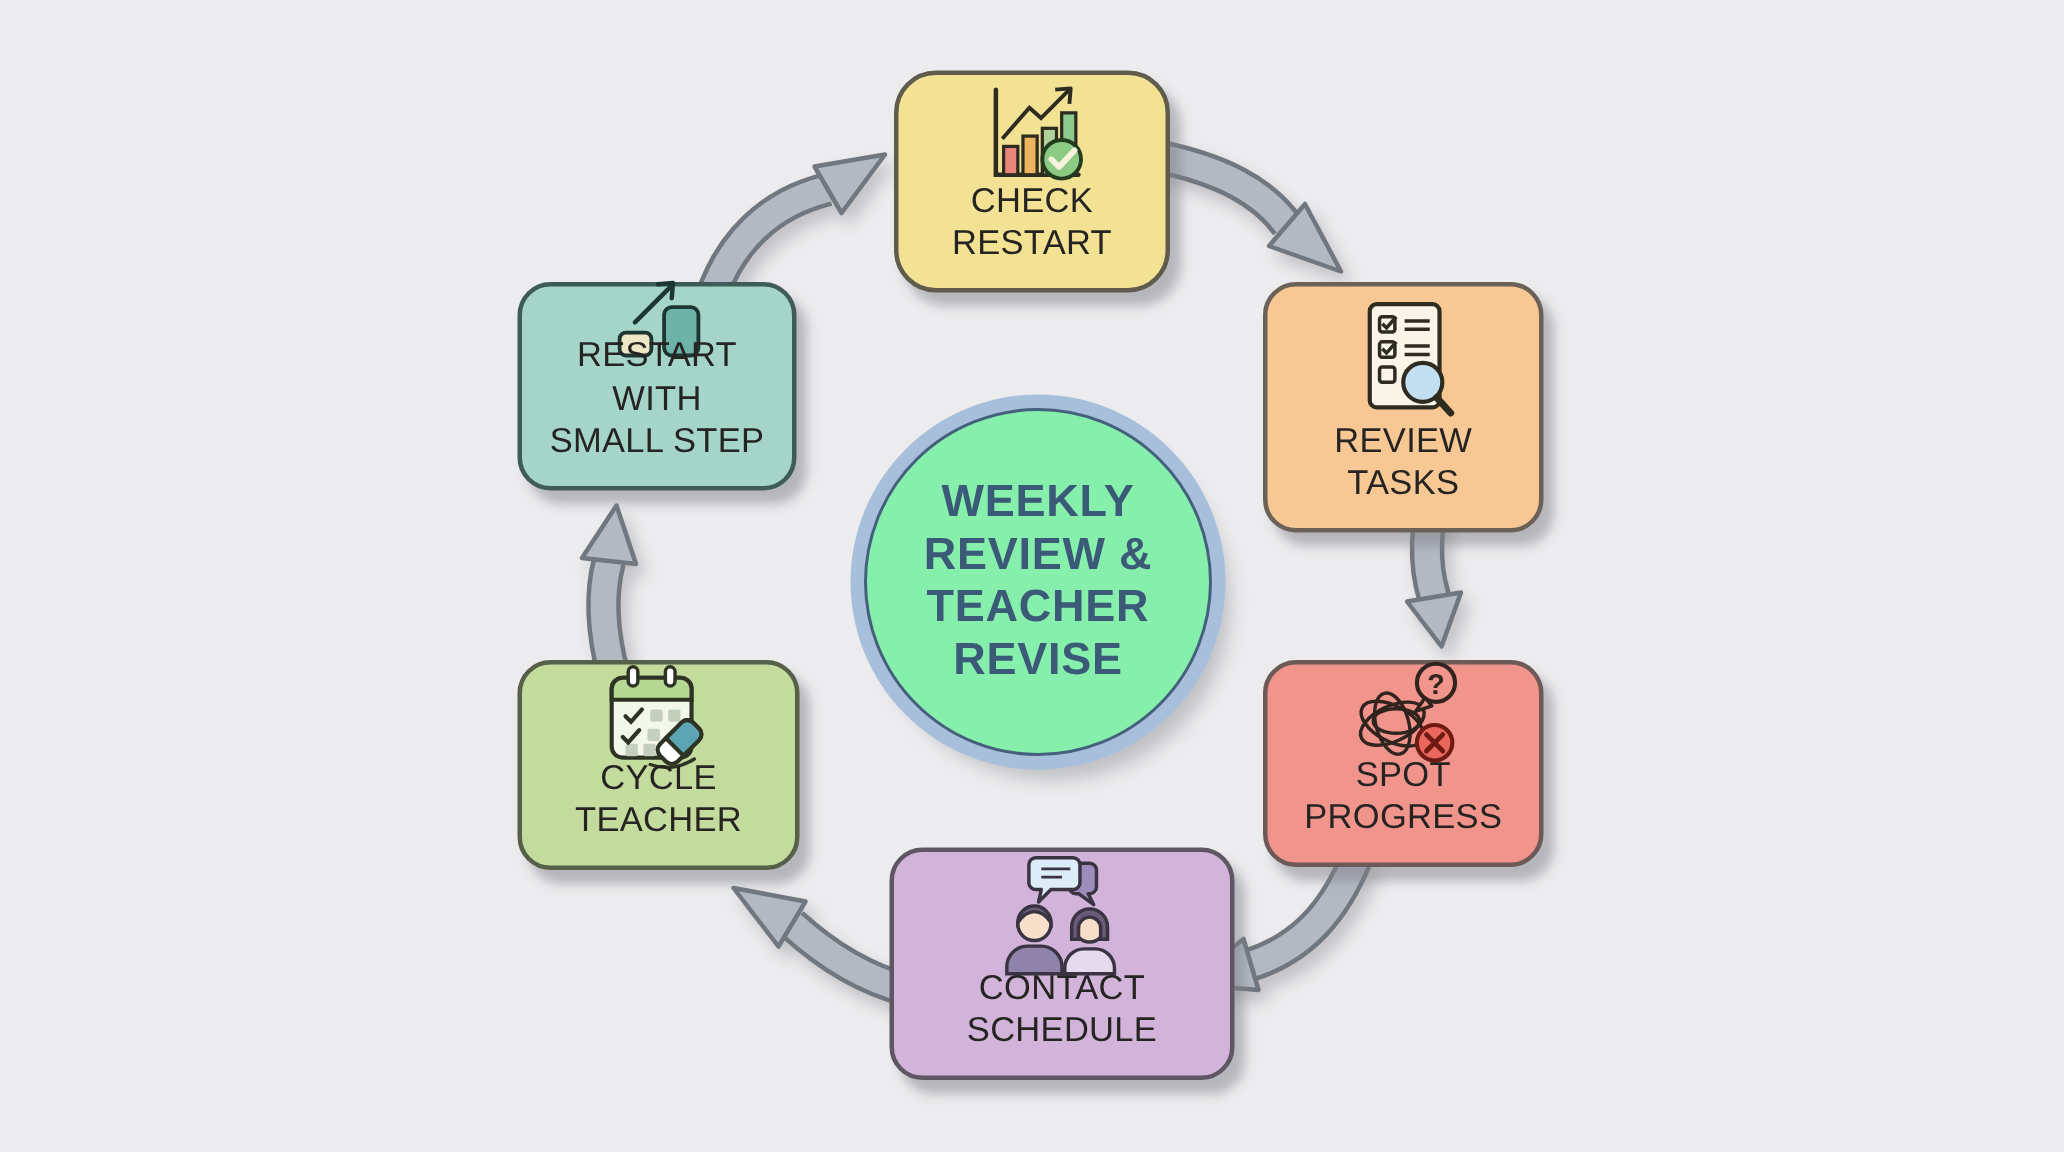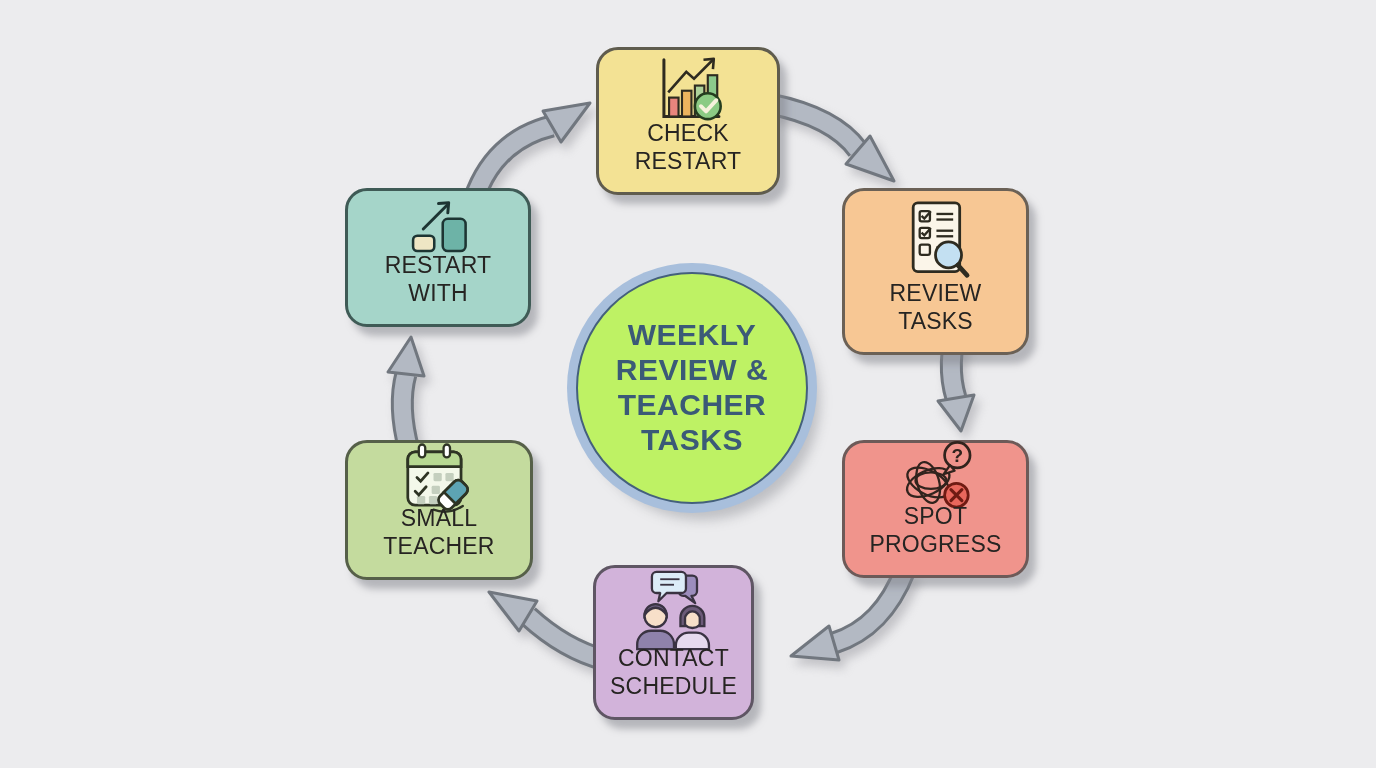--- a/index.html
+++ b/index.html
@@ -31,32 +31,32 @@
     box-sizing:border-box;
     padding:10px 6px 16px;
   }
   .icon-wrap{flex:1;display:flex;align-items:center;justify-content:center;min-height:0;}
   .label{
     text-align:center;font-size:23px;font-weight:500;
     color:#262422;letter-spacing:.2px;line-height:1.24;
   }
   .label span{display:block;}
 
-  .node-check-progress   {left:596px;top:47px; width:184px;height:148px;background:#f3e294;border-color:#5f5c4e;}
+  .node-check-progress   {left:596px;top:47px; width:184px;height:148px;background:#f3e294;border-color:#5f5c4e;border-radius:28px;}
   .node-review-tasks     {left:842px;top:188px;width:187px;height:167px;background:#f7c794;border-color:#6b6156;}
   .node-spot-problem     {left:842px;top:440px;width:187px;height:138px;background:#f0948c;border-color:#6d5a58;}
-  .node-contact-teacher  {left:593px;top:565px;width:161px;height:155px;background:#d2b3da;border-color:#5f5664;}
+  .node-contact-teacher  {left:593px;top:565px;width:230px;height:155px;background:#d2b3da;border-color:#5f5664;}
   .node-revise-schedule  {left:345px;top:440px;width:188px;height:140px;background:#c4db9e;border-color:#566049;}
   .node-restart-small-step{left:345px;top:188px;width:186px;height:139px;background:#a5d5c9;border-color:#3f5b56;}
 
   .center-circle{
     position:absolute;z-index:2;
     left:576px;top:272px;width:228px;height:228px;
     border-radius:50%;
-    background:#bef264;
+    background:#86efac;
     border:2px solid #44607c;
     box-shadow:0 0 0 9px #a8bfdc, 10px 14px 12px 2px rgba(128,130,138,.42);
     display:flex;flex-direction:column;align-items:center;justify-content:center;
     text-align:left;
   }
   .center-circle span{
     display:block;
     font-size:30px;font-weight:600;color:#3b5a77;
     line-height:1.16;letter-spacing:.5px;
   }
@@ -210,39 +210,40 @@
         <path d="M26,42 l4,4 l8,-9" fill="none" stroke="#2e3424" stroke-width="3" stroke-linecap="round"></path>
         <path d="M24,57 l4,4 l8,-9" fill="none" stroke="#2e3424" stroke-width="3" stroke-linecap="round"></path>
         <g transform="rotate(-45 66 60)">
           <rect x="48" y="51" width="34" height="18" rx="6" fill="#ffffff" stroke="#2e3424" stroke-width="3"></rect>
           <path d="M60,51 h16 a6,6 0 0 1 6,6 v6 a6,6 0 0 1 -6,6 h-16 z" fill="#5da4b4" stroke="#2e3424" stroke-width="3"></path>
         </g>
         <path d="M44,77 q16,6 32,-4" fill="none" stroke="#2e3424" stroke-width="2.5" stroke-linecap="round"></path>
       </svg>
     </div>
     <div class="label">
-      <span>SMALL</span>
+      <span>CYCLE</span>
       <span>TEACHER</span>
     </div>
   </div>
 
   <div class="node node-restart-small-step">
     <div class="icon-wrap">
       <svg viewBox="0 0 100 85" width="85" height="72">
         <rect x="20" y="54" width="25" height="18" rx="5" fill="#eee6c4" stroke="#1d3533" stroke-width="3"></rect>
         <rect x="55" y="34" width="27" height="38" rx="6" fill="#6db3a7" stroke="#1d3533" stroke-width="3"></rect>
         <path d="M32,46 L60,18" fill="none" stroke="#1d3533" stroke-width="3.5" stroke-linecap="round"></path>
         <path d="M50,16 L62,15 L61,27" fill="none" stroke="#1d3533" stroke-width="3.5" stroke-linecap="round" stroke-linejoin="round"></path>
       </svg>
     </div>
     <div class="label">
       <span>RESTART WITH</span>
+      <span>SMALL STEP</span>
     </div>
   </div>
 
   <div class="center-circle">
     <span>WEEKLY</span>
     <span>REVIEW &amp;</span>
     <span>TEACHER</span>
-    <span>TASKS</span>
+    <span>REVISE</span>
   </div>
 
 </div>
 
 </body></html>

